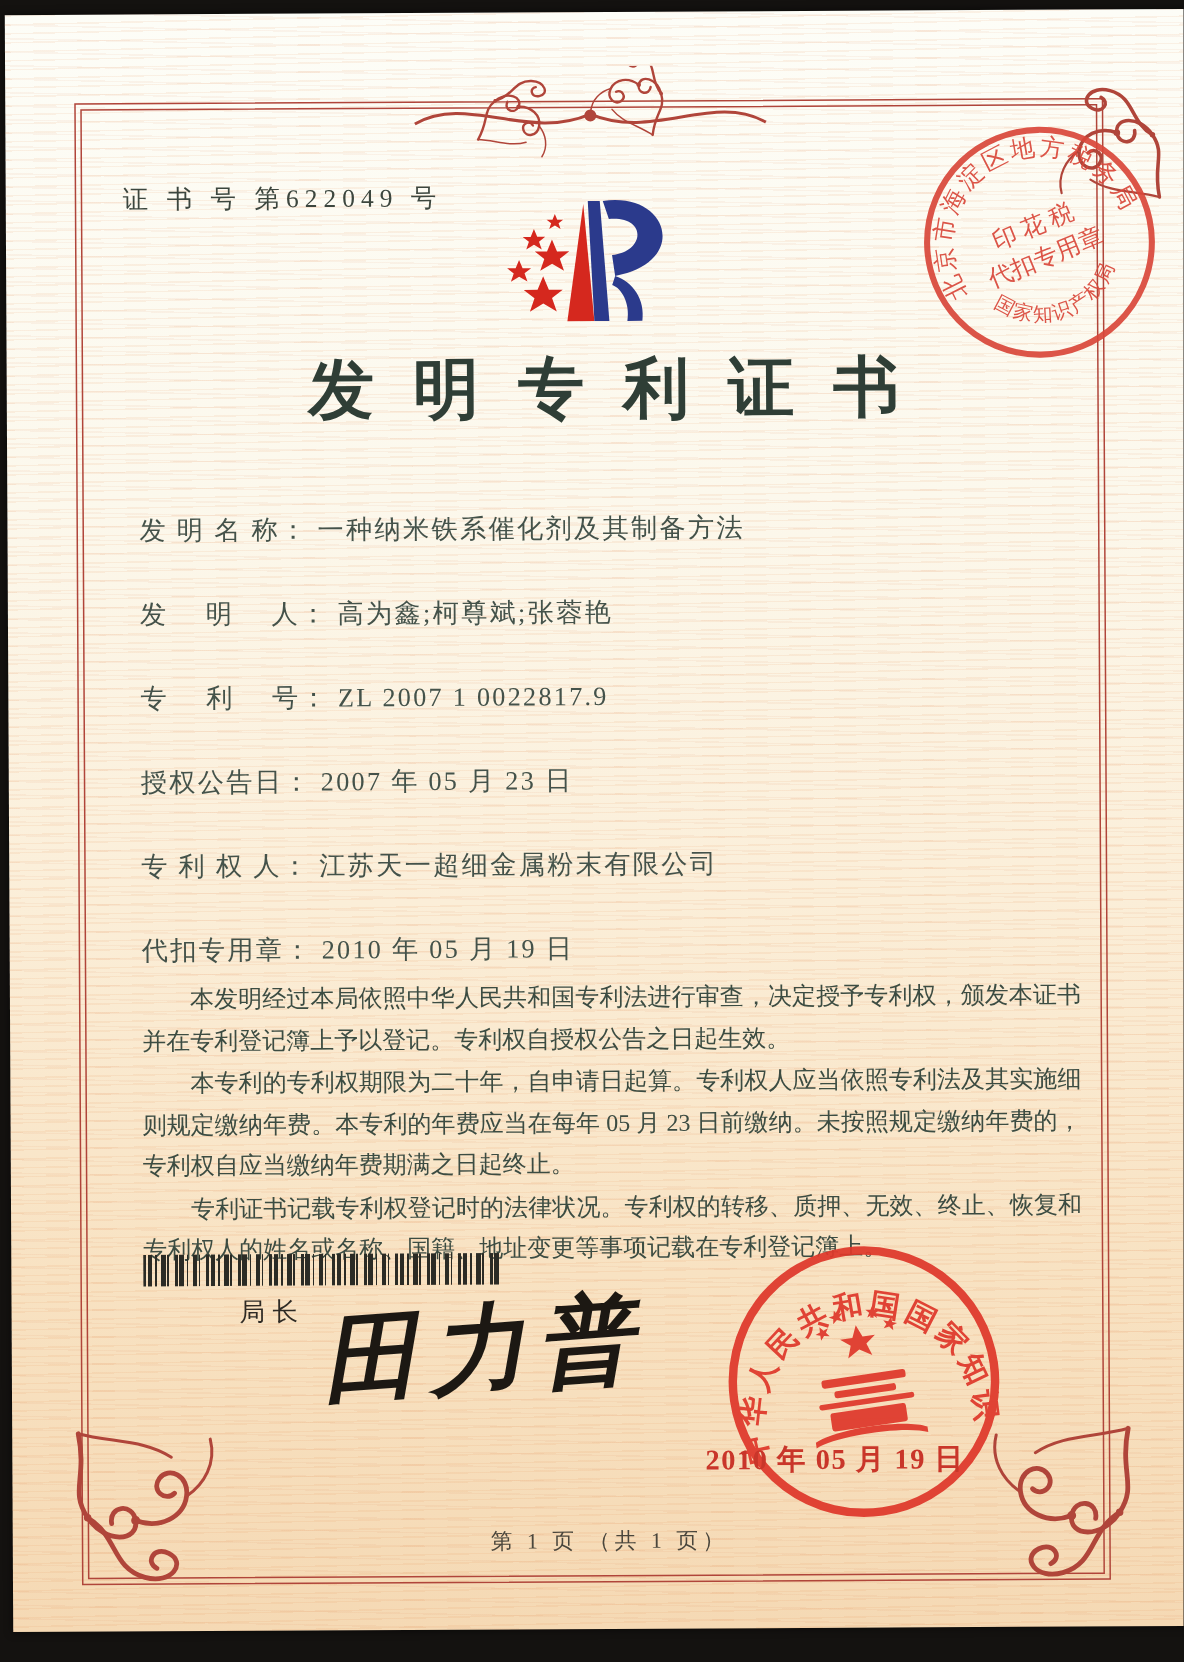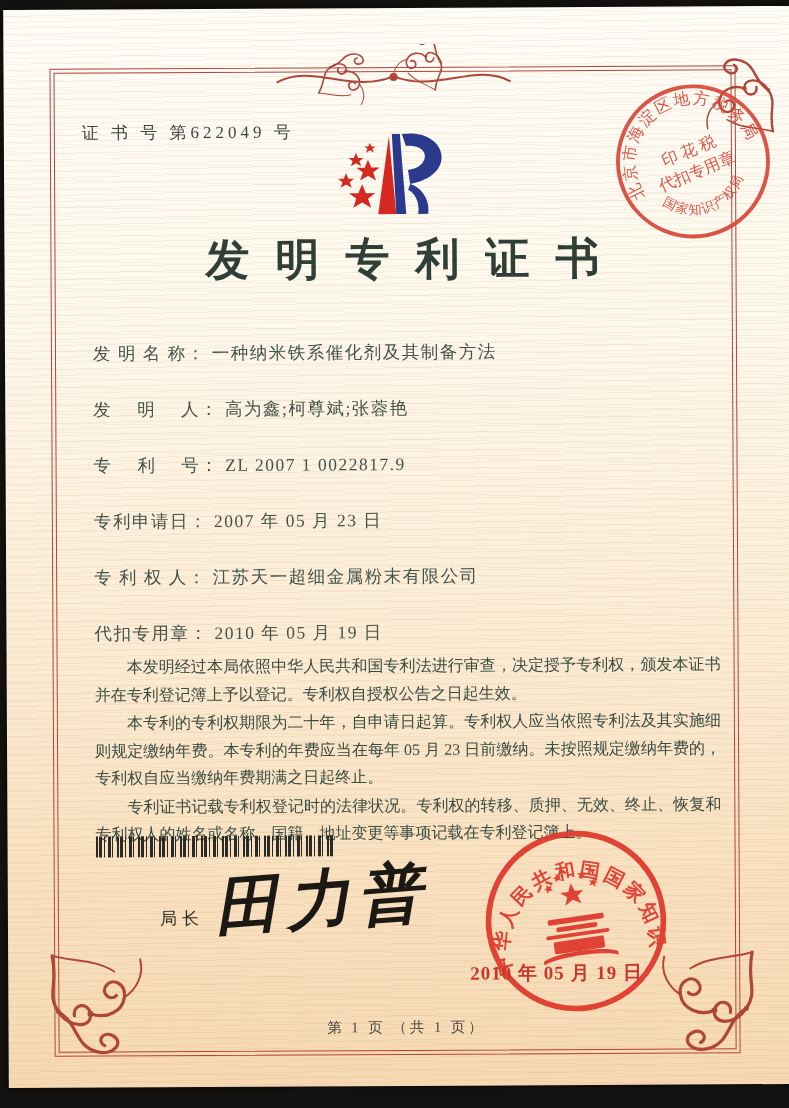--- a/index.html
+++ b/index.html
@@ -23,21 +23,21 @@
   .field{position:absolute;left:88px;font-size:17.5px;color:#44524a;letter-spacing:1.5px;white-space:nowrap;}
   .field .val{margin-left:6px;}
   .f0{top:332px}.f1{top:388px}.f2{top:444px}.f3{top:500px}.f4{top:556px}.f5{top:612px}
   .body-text{position:absolute;left:88px;top:644px;width:626px;color:#3c4c42;}
   .body-text p{margin:0 0 1px 0;font-size:16px;line-height:27.5px;text-indent:2em;text-align:justify;}
   .barcode{position:absolute;left:88px;top:827px;width:238px;height:21px;
      background:repeating-linear-gradient(90deg,
        #2b2b25 0 2px,transparent 2px 3px,#2b2b25 3px 6px,transparent 6px 8px,
        #2b2b25 8px 9px,transparent 9px 12px,#2b2b25 12px 15px,transparent 15px 16px,
        #2b2b25 16px 17px,transparent 17px 21px);}
-  .sig-title{position:absolute;left:152px;top:898px;font-size:17px;letter-spacing:5px;color:#2e2a24;}
+  .sig-title{position:absolute;left:152px;top:854px;font-size:17px;letter-spacing:5px;color:#2e2a24;}
   .sig-name{position:absolute;left:206px;top:848px;font-size:64px;font-style:italic;font-weight:700;
             letter-spacing:8px;color:#1c1813;transform:rotate(-4deg);font-family:"DejaVu Serif",serif;}
   .office-seal{position:absolute;left:474px;top:820px;width:188px;height:188px;transform:rotate(-8deg);
                opacity:.93;z-index:2;}
   .seal-date{position:absolute;left:462px;top:953px;width:210px;font-size:19px;font-weight:600;
              color:#c9362a;letter-spacing:1px;z-index:4;}
   .footer{position:absolute;left:0;top:1010px;width:100%;text-align:center;
           font-size:14.5px;letter-spacing:3px;color:#4a463c;}
   .orn{position:absolute;z-index:1;}
   .orn-top{left:268px;top:36px;width:244px;height:64px;}
@@ -124,21 +124,21 @@
     <div class="field f0">
       <span>发 明 名 称：</span><span class="val">一种纳米铁系催化剂及其制备方法</span>
     </div>
     <div class="field f1">
       <span>发　 明　 人：</span><span class="val">高为鑫;柯尊斌;张蓉艳</span>
     </div>
     <div class="field f2">
       <span>专　 利　 号：</span><span class="val">ZL 2007 1 0022817.9</span>
     </div>
     <div class="field f3">
-      <span>专利申请日：</span><span class="val">2007 年 05 月 23 日</span>
+      <span>授权公告日：</span><span class="val">2007 年 05 月 23 日</span>
     </div>
     <div class="field f4">
       <span>专 利 权 人：</span><span class="val">江苏天一超细金属粉末有限公司</span>
     </div>
     <div class="field f5">
       <span>代扣专用章：</span><span class="val">2010 年 05 月 19 日</span>
     </div>
 
     <div class="body-text">
       <p>本发明经过本局依照中华人民共和国专利法进行审查，决定授予专利权，颁发本证书并在专利登记簿上予以登记。专利权自授权公告之日起生效。</p>

